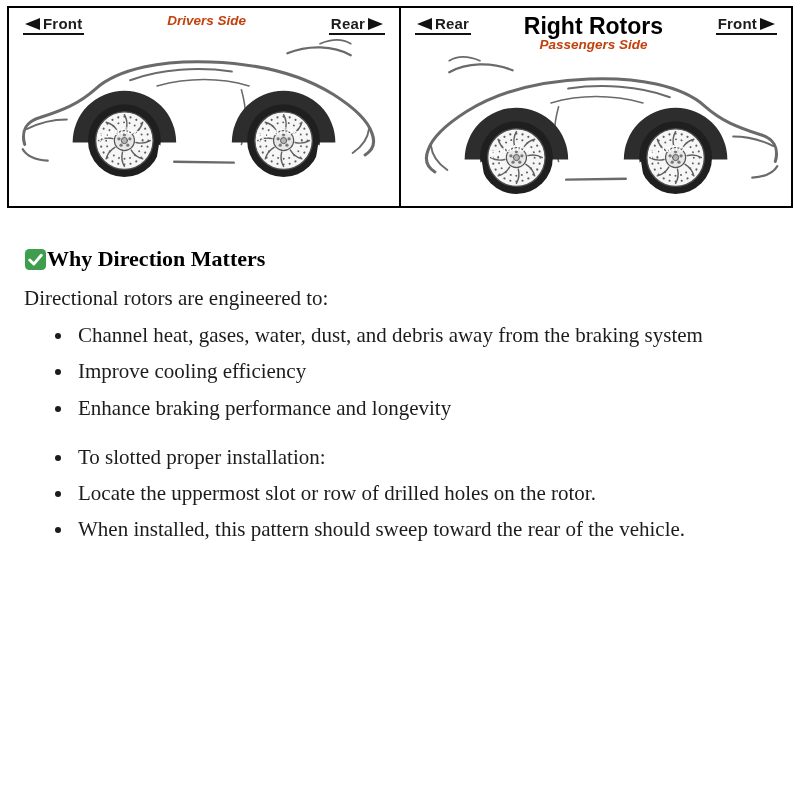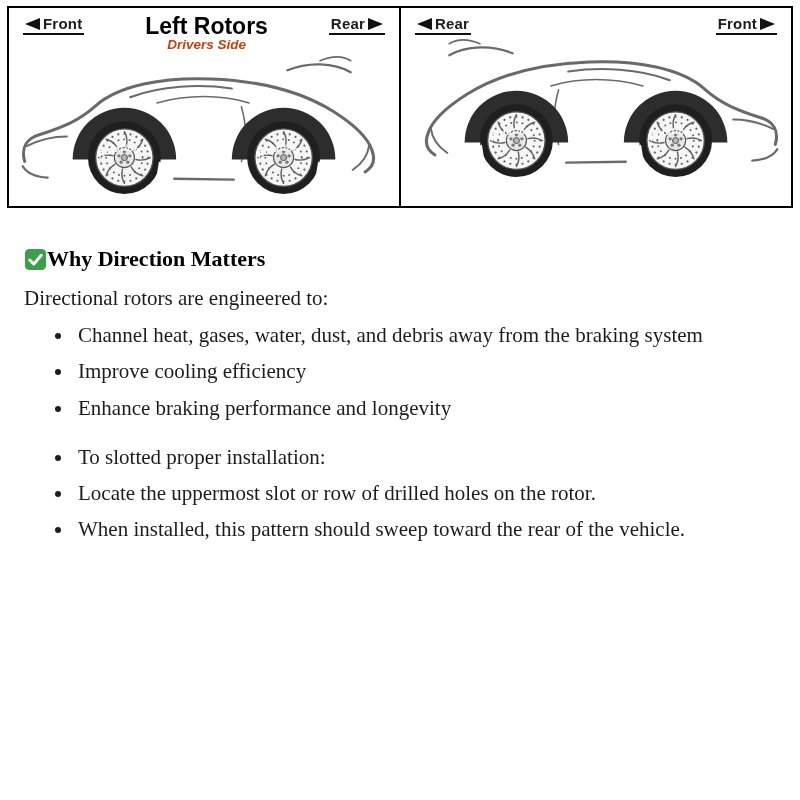--- a/index.html
+++ b/index.html
@@ -87,21 +87,20 @@
 
 <div class="diagram">
 
   <section class="panel">
     <div class="panel-head">
       <span class="dir">
         <i class="tri tri-left"></i>
         <span>Front</span>
       </span>
       <span class="titles">
-        <span class="ptitle">Left Rotors</span>
         <span class="psub">Drivers Side</span>
       </span>
       <span class="dir">
         <span>Rear</span>
         <i class="tri tri-right"></i>
       </span>
     </div>
     <svg class="car" viewBox="0 0 390 158">
       <use href="#carArt"></use>
       <defs>
@@ -113,20 +112,24 @@
       <polygon points="148,112 158,119 146,125" fill="#fff"></polygon>
       <polygon points="314,112 324,119 312,125" fill="#fff"></polygon>
     </svg>
   </section>
 
   <section class="panel">
     <div class="panel-head">
       <span class="dir">
         <i class="tri tri-left"></i>
         <span>Rear</span>
+      </span>
+      <span class="titles">
+        <span class="ptitle">Right Rotors</span>
+        <span class="psub">Passengers Side</span>
       </span>
       <span class="dir">
         <span>Front</span>
         <i class="tri tri-right"></i>
       </span>
     </div>
     <svg class="car" viewBox="0 0 390 158">
       <g transform="translate(390 0) scale(-1 1)">
           <use href="#carArt"></use>
         </g>

